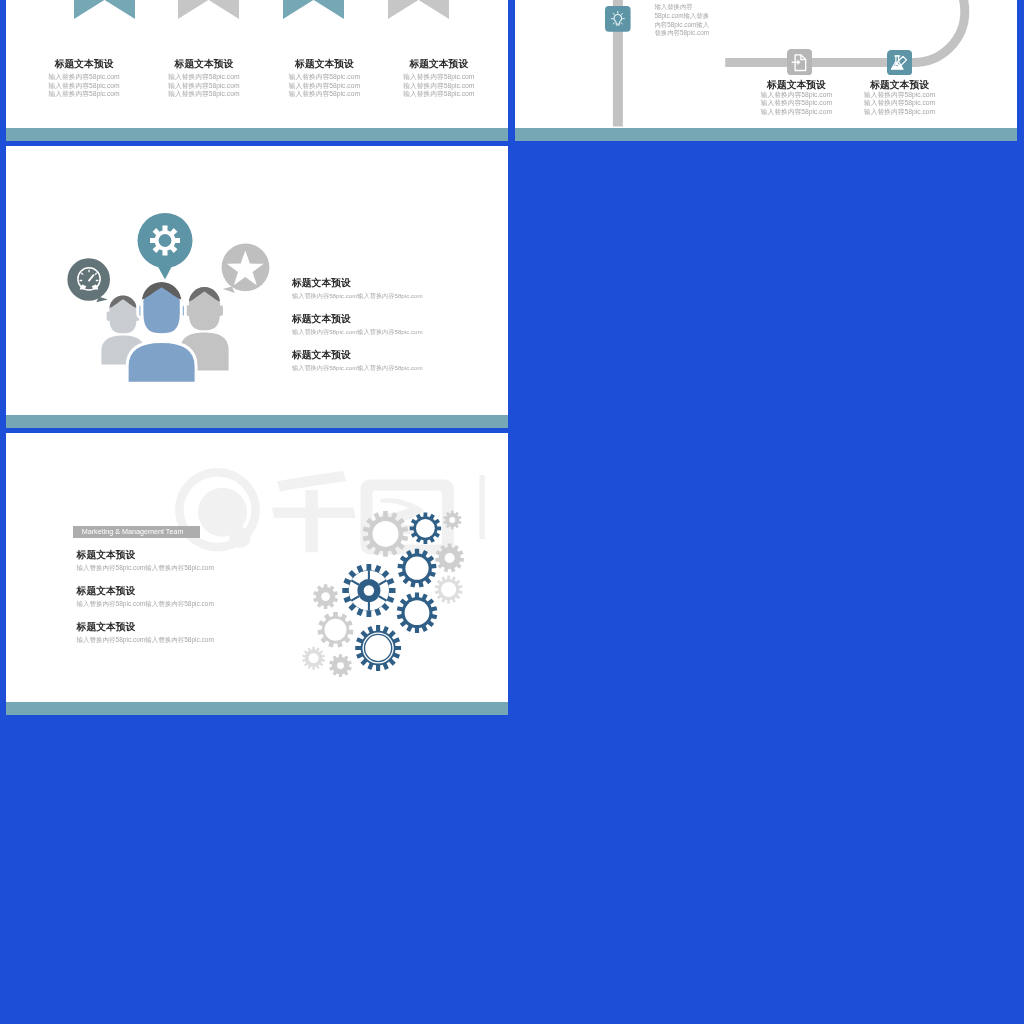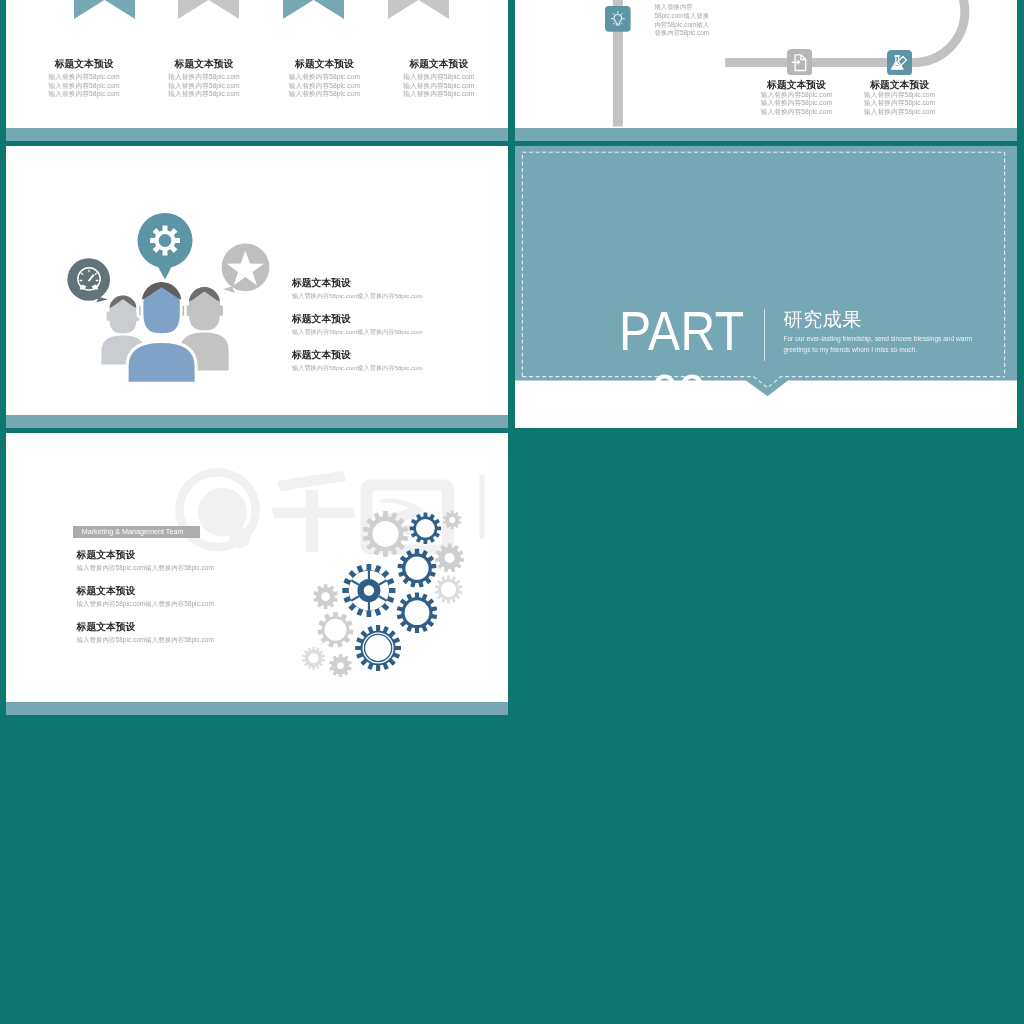--- a/index.html
+++ b/index.html
@@ -1,18 +1,18 @@
 <!DOCTYPE html>
 <html><head>
 <meta charset="utf-8">
 <style>
   html,body{margin:0;padding:0;}
   body{width:1024px;height:1024px;overflow:hidden;background:#e9e9e7;
        font-family:"Liberation Sans",sans-serif;}
-  #page{position:relative;width:1024px;height:1024px;overflow:hidden;background:#0f766e;}
+  #page{position:relative;width:1024px;height:1024px;overflow:hidden;background:#1d4ed8;}
   .slide{position:absolute;width:502px;height:282.5px;background:#ffffff;overflow:hidden;}
   .col-l{left:6px;}
   .col-r{left:515px;}
   .bluebar{position:absolute;left:0;width:502px;height:13.5px;background:#76a7b5;bottom:0;}
   .ttl{font-weight:bold;color:#2b2b2b;}
   .bdy{color:#a6a6a6;}
   
   .rb-wrap{position:absolute;left:0;top:0;width:502px;height:269px;}
   .rb-col{position:absolute;top:0;width:120px;text-align:center;}
   .rb-flag{position:absolute;top:88.6px;}
@@ -215,33 +215,20 @@
       <div class="tb-b bdy">输入替换内容58pic.com输入替换内容58pic.com</div>
     </div>
     <div class="tb-row" style="top:72.4px">
       <div class="tb-t ttl">标题文本预设</div>
       <div class="tb-b bdy">输入替换内容58pic.com输入替换内容58pic.com</div>
     </div>
   </div>
   <div class="bluebar"></div>
 </div>
 
-<div class="slide col-r pt-slide" style="top:145.5px">
-  <svg class="pt-shape" width="502" height="282.5" viewBox="0 0 502 282.5">
-    <path d="M0 0 H502 V234.5 H273 L252.5 250.3 L231 234.5 H0 Z" fill="#76a7b5"></path>
-    <path d="M7.4 230.6 V6.2 H489.6 V230.6" fill="none" stroke="#dff0f3" stroke-width="1.1" stroke-dasharray="4 2.6"></path>
-    <path d="M7.4 230.6 H238.5 L252.5 241.8 L266 230.6 H489.6" fill="none" stroke="#dff0f3" stroke-width="1.1" stroke-dasharray="4 2.6"></path>
-  </svg>
-  <div class="pt-word">PART</div>
-  <div class="pt-num">02</div>
-  <div class="pt-div"></div>
-  <div class="pt-head">研究成果</div>
-  <div class="pt-sub">For our ever-lasting friendship, send sincere blessings and warm</div>
-  <div class="pt-sub2">greetings to my friends whom I miss so much.</div>
-</div>
 
 <div class="slide col-l" style="top:432.5px">
   <svg class="wm-logo" width="320" height="100" viewBox="0 0 320 100">
     <g fill="#f1f1f1">
       <path d="M42.5 0 a42.5 41.7 0 1 0 0 83.4 a42.5 41.7 0 0 0 0 -83.4 z m0 8.6 a33.9 33.1 0 1 1 0 66.2 a33.9 33.1 0 0 1 0 -66.2 z"></path>
       <circle cx="47.5" cy="44.2" r="24.5"></circle>
       <circle cx="65" cy="69.5" r="10.6"></circle>
       <path d="M102 13.2 c19 -3.5 46 -7.5 66 -10.5 l3.1 10.2 c-20 3 -47 7 -66 10.5 z"></path>
       <path d="M97 39.5 h81.5 l2 10.6 h-81.5 z"></path>
       <path d="M130.5 22 h12.5 v62.3 h-12.5 z"></path>

